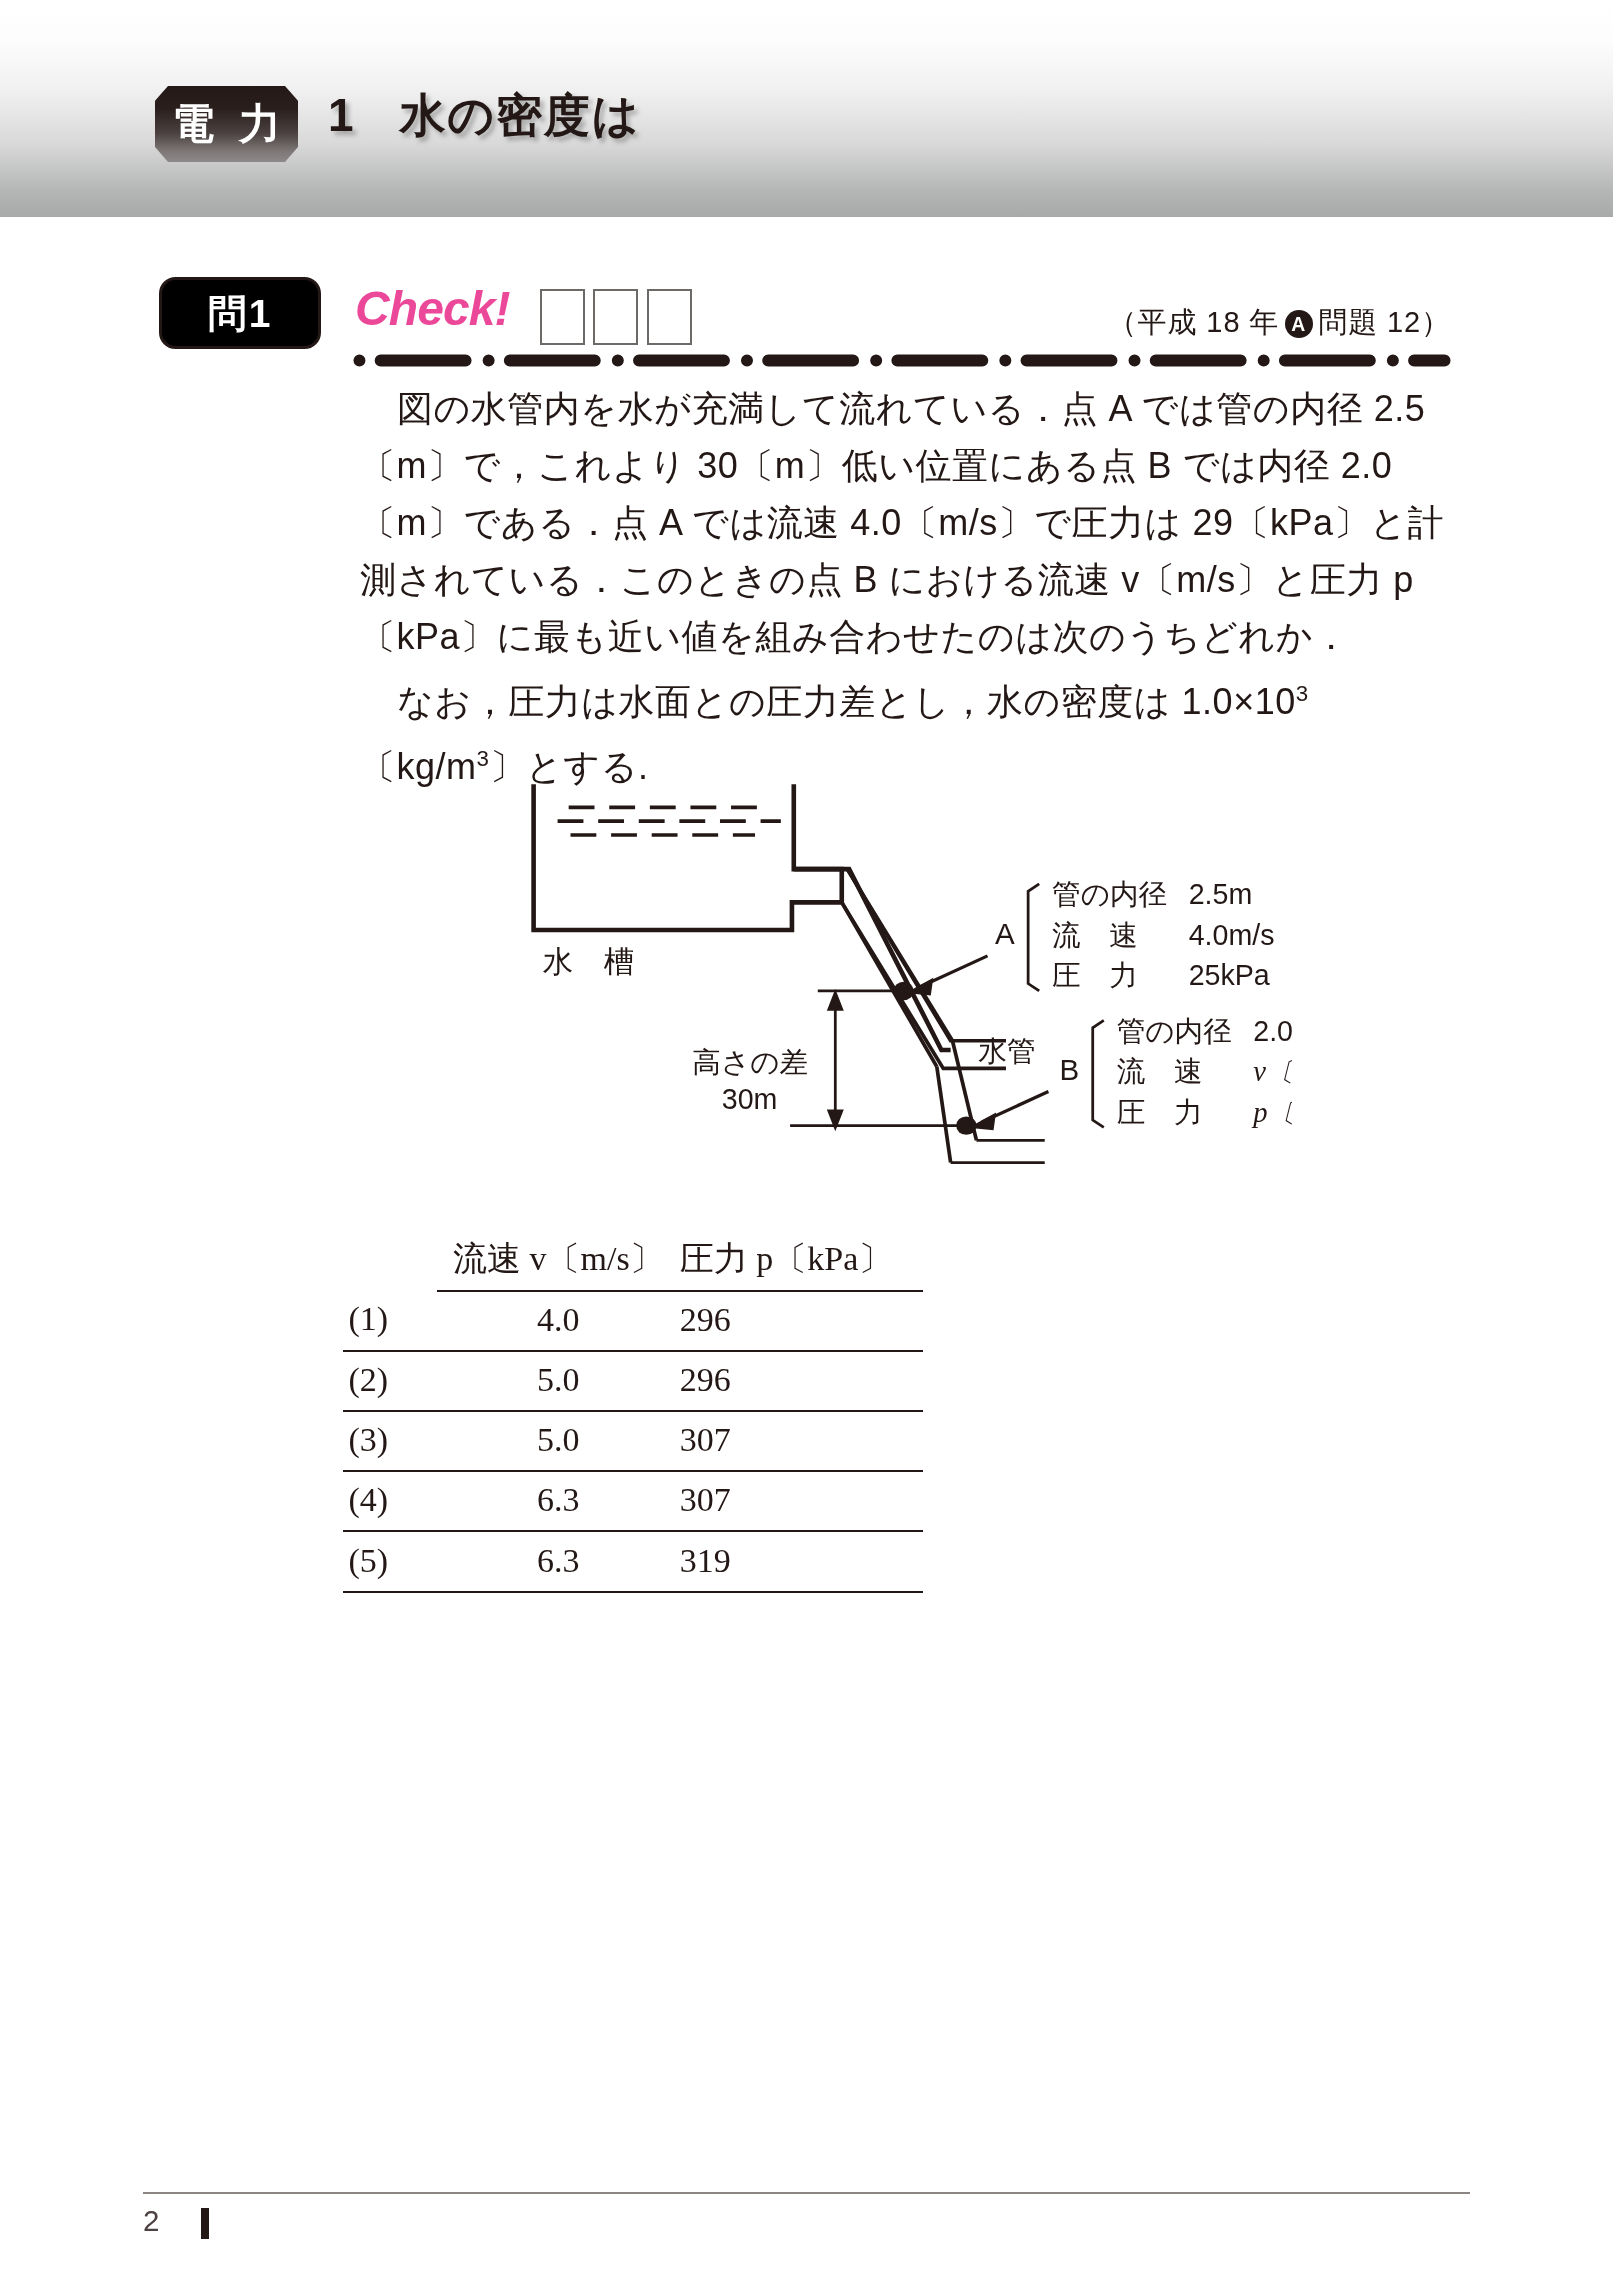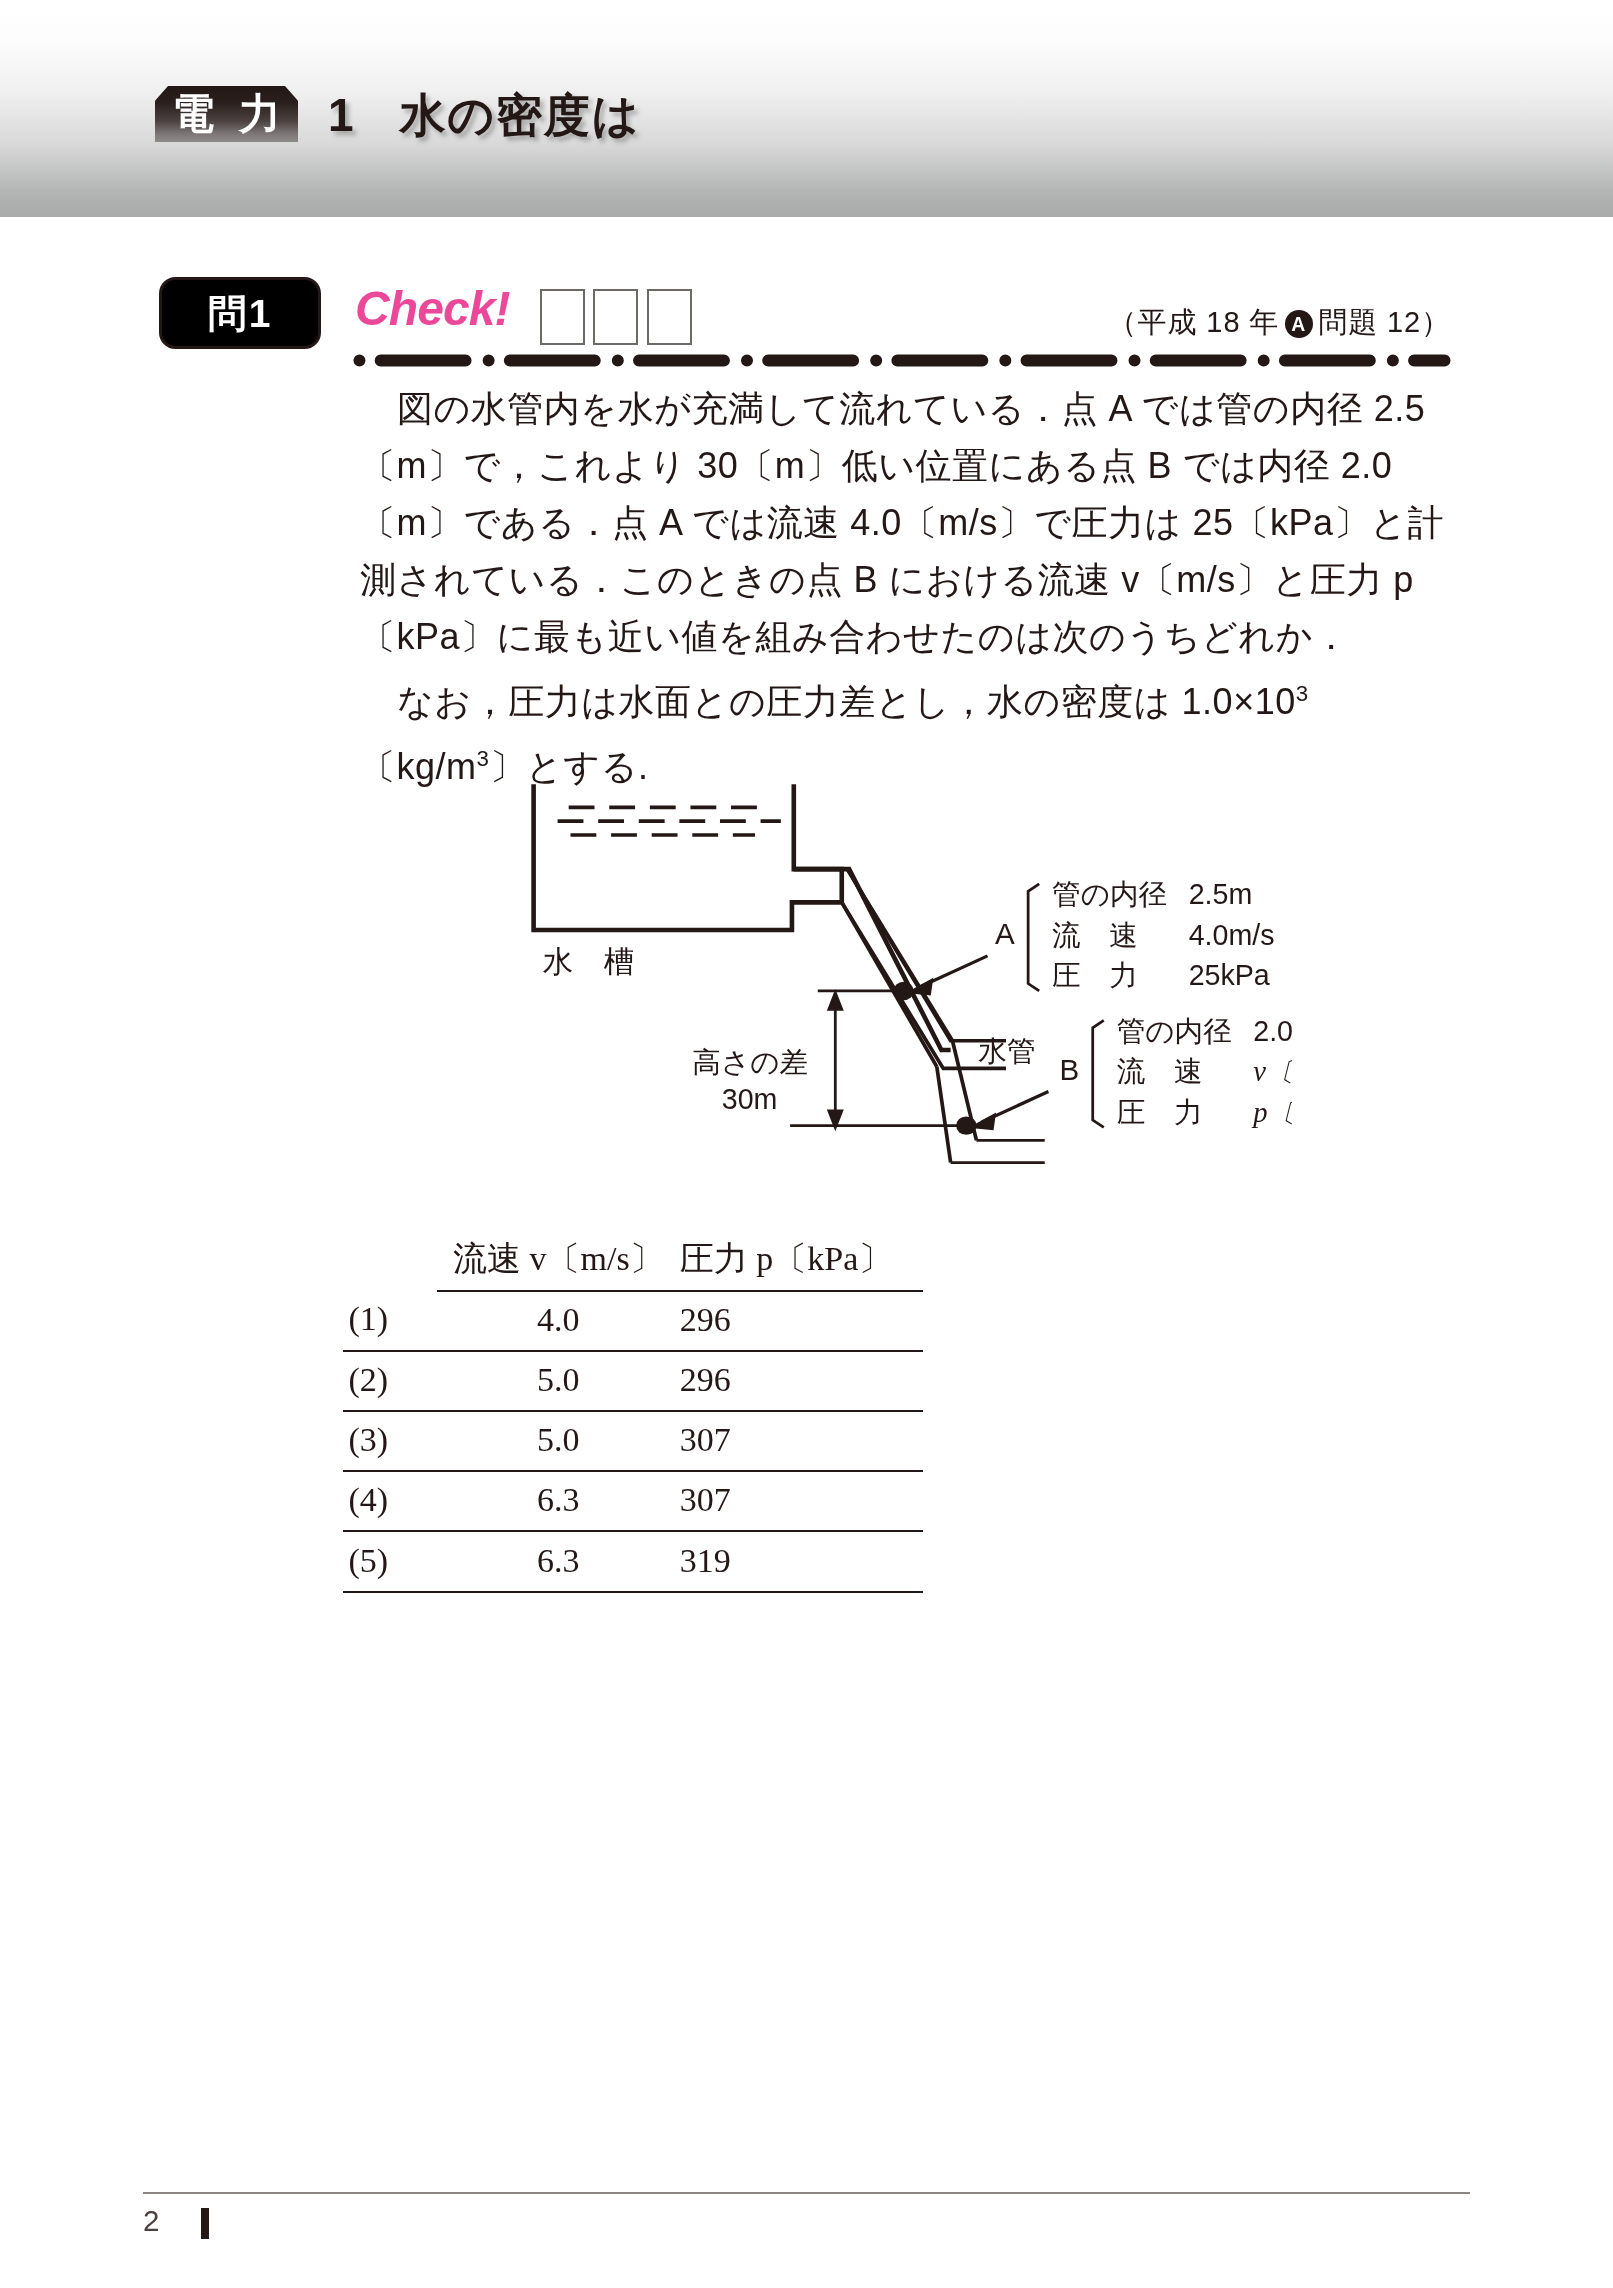--- a/index.html
+++ b/index.html
@@ -12,21 +12,21 @@
     overflow:hidden;
   }
   .page{position:relative;width:1613px;height:2289px;}
 
   
   .header-band{
     position:absolute;left:0;top:0;width:1613px;height:217px;
     background:linear-gradient(to bottom,#ffffff 0%,#fdfdfd 18%,#f0f0f0 42%,#d9d9d9 66%,#b4b5b5 88%,#a8a9a9 100%);
   }
   .subject-badge{
-    position:absolute;left:155px;top:86px;width:143px;height:56px;
+    position:absolute;left:155px;top:86px;width:143px;height:76px;
     background:linear-gradient(to bottom,#231815 0%,#2a1f1c 30%,#4a4140 62%,#7d7877 86%,#8e8a89 100%);
     clip-path:polygon(13px 0,130px 0,143px 14.8px,143px 61px,130px 76px,13px 76px,0 61px,0 14.8px);
     display:flex;align-items:center;justify-content:center;
   }
   .subject-badge span{
     color:#ffffff;font-size:42px;font-weight:700;letter-spacing:6.5px;
     padding-left:6.5px;line-height:1;
   }
   .header-title{
     position:absolute;left:328px;top:85px;
@@ -127,21 +127,21 @@
 
   <svg class="dashdot" viewBox="0 0 1190 16">
     <g stroke="#231815" stroke-width="13" stroke-linecap="round" fill="none">
       <path d="M7 8 L7 8 M30 8 L122 8 M147 8 L147 8 M170 8 L262 8 M287 8 L287 8 M310 8 L402 8
                M427 8 L427 8 M450 8 L542 8 M567 8 L567 8 M590 8 L682 8 M707 8 L707 8 M730 8 L822 8
                M847 8 L847 8 M870 8 L962 8 M987 8 L987 8 M1010 8 L1102 8 M1127 8 L1127 8 M1150 8 L1183 8"></path>
     </g>
   </svg>
 
   <div class="body-text">
-    <p>図の水管内を水が充満して流れている．点 A では管の内径 2.5〔m〕で，これより 30〔m〕低い位置にある点 B では内径 2.0〔m〕である．点 A では流速 4.0〔m/s〕で圧力は 25〔kPa〕と計測されている．このときの点 B における流速 v〔m/s〕と圧力 p〔kPa〕に最も近い値を組み合わせたのは次のうちどれか．</p>
+    <p>図の水管内を水が充満して流れている．点 A では管の内径 2.5〔m〕で，これより 30〔m〕低い位置にある点 B では内径 2.0〔m〕である．点 A では流速 4.0〔m/s〕で圧力は 29〔kPa〕と計測されている．このときの点 B における流速 v〔m/s〕と圧力 p〔kPa〕に最も近い値を組み合わせたのは次のうちどれか．</p>
     <p><span>なお，圧力は水面との圧力差とし，水の密度は 1.0×10</span><sup>3</sup><span>〔kg/m</span><sup>3</sup><span>〕とする.</span></p>
   </div>
 
   <svg class="figure" viewBox="0 0 840 470">
     <g fill="none" stroke="#231815" stroke-width="5" stroke-linejoin="miter">
 
       <path d="M18 12 L18 170 L298 170 L298 140 L352 140 L352 104 L300 104
                                         L300 12"></path>
 
       <path d="M300 104 L360 104 L460 300 L470 300"></path>

